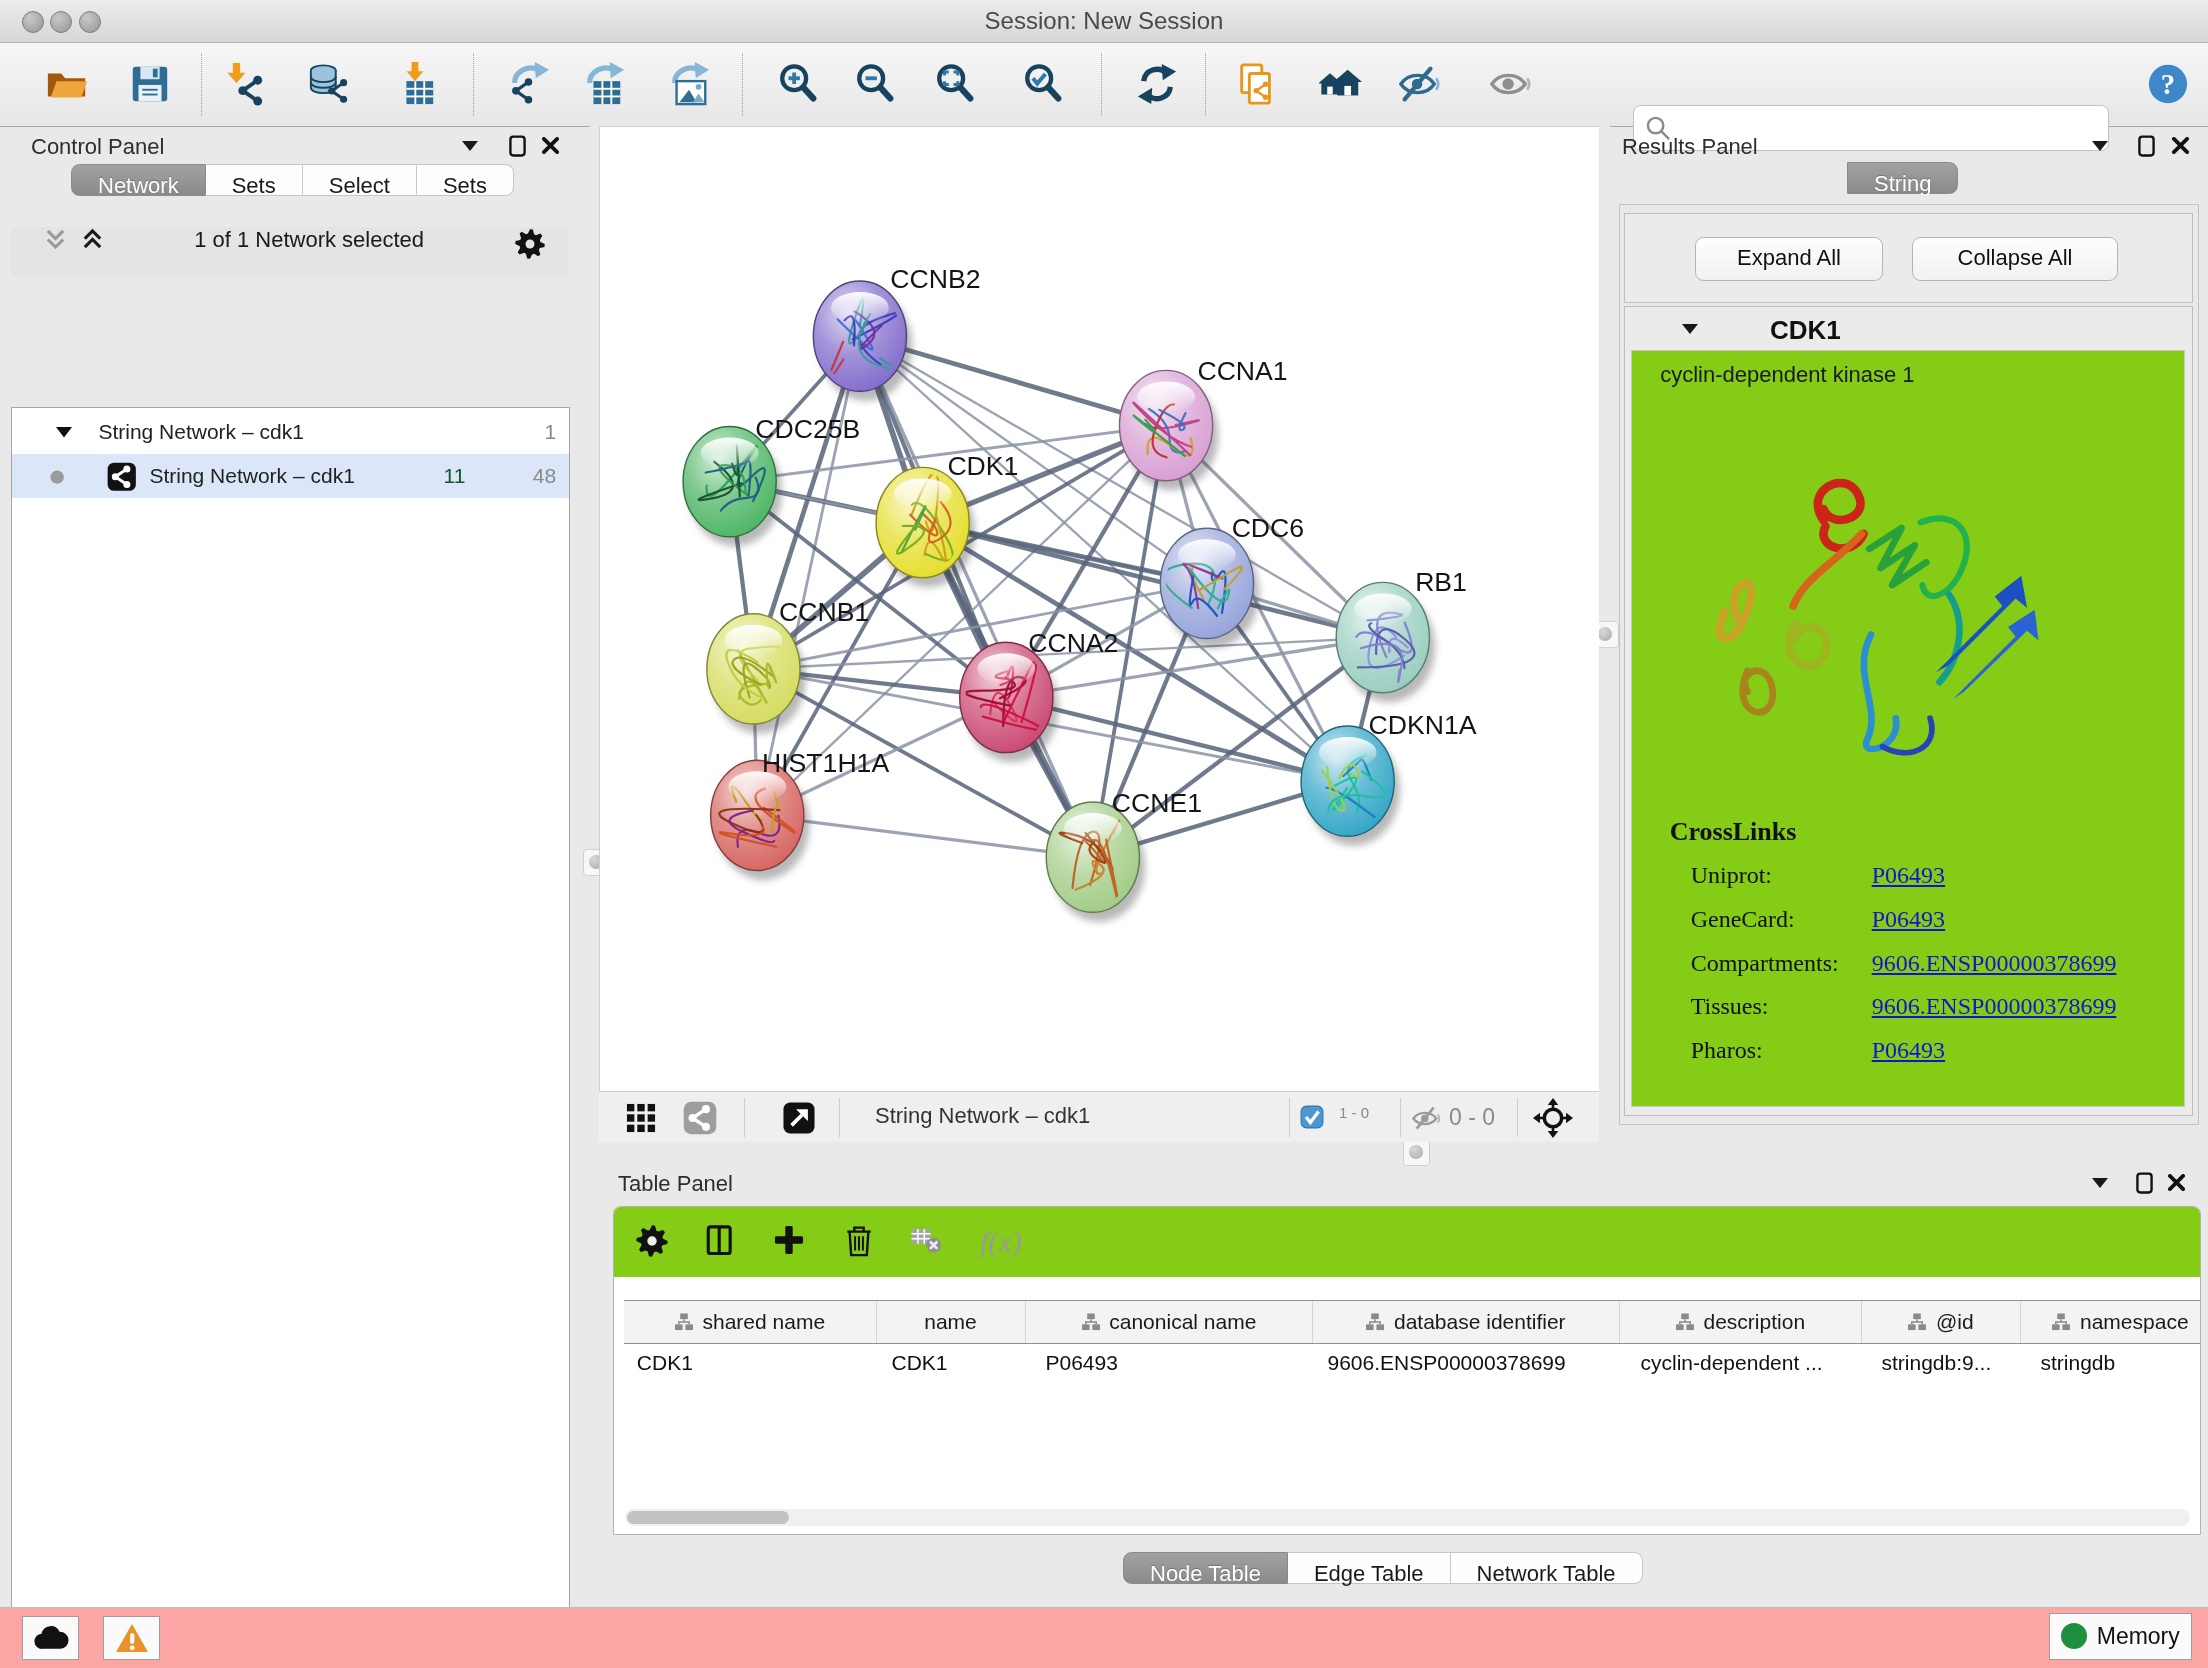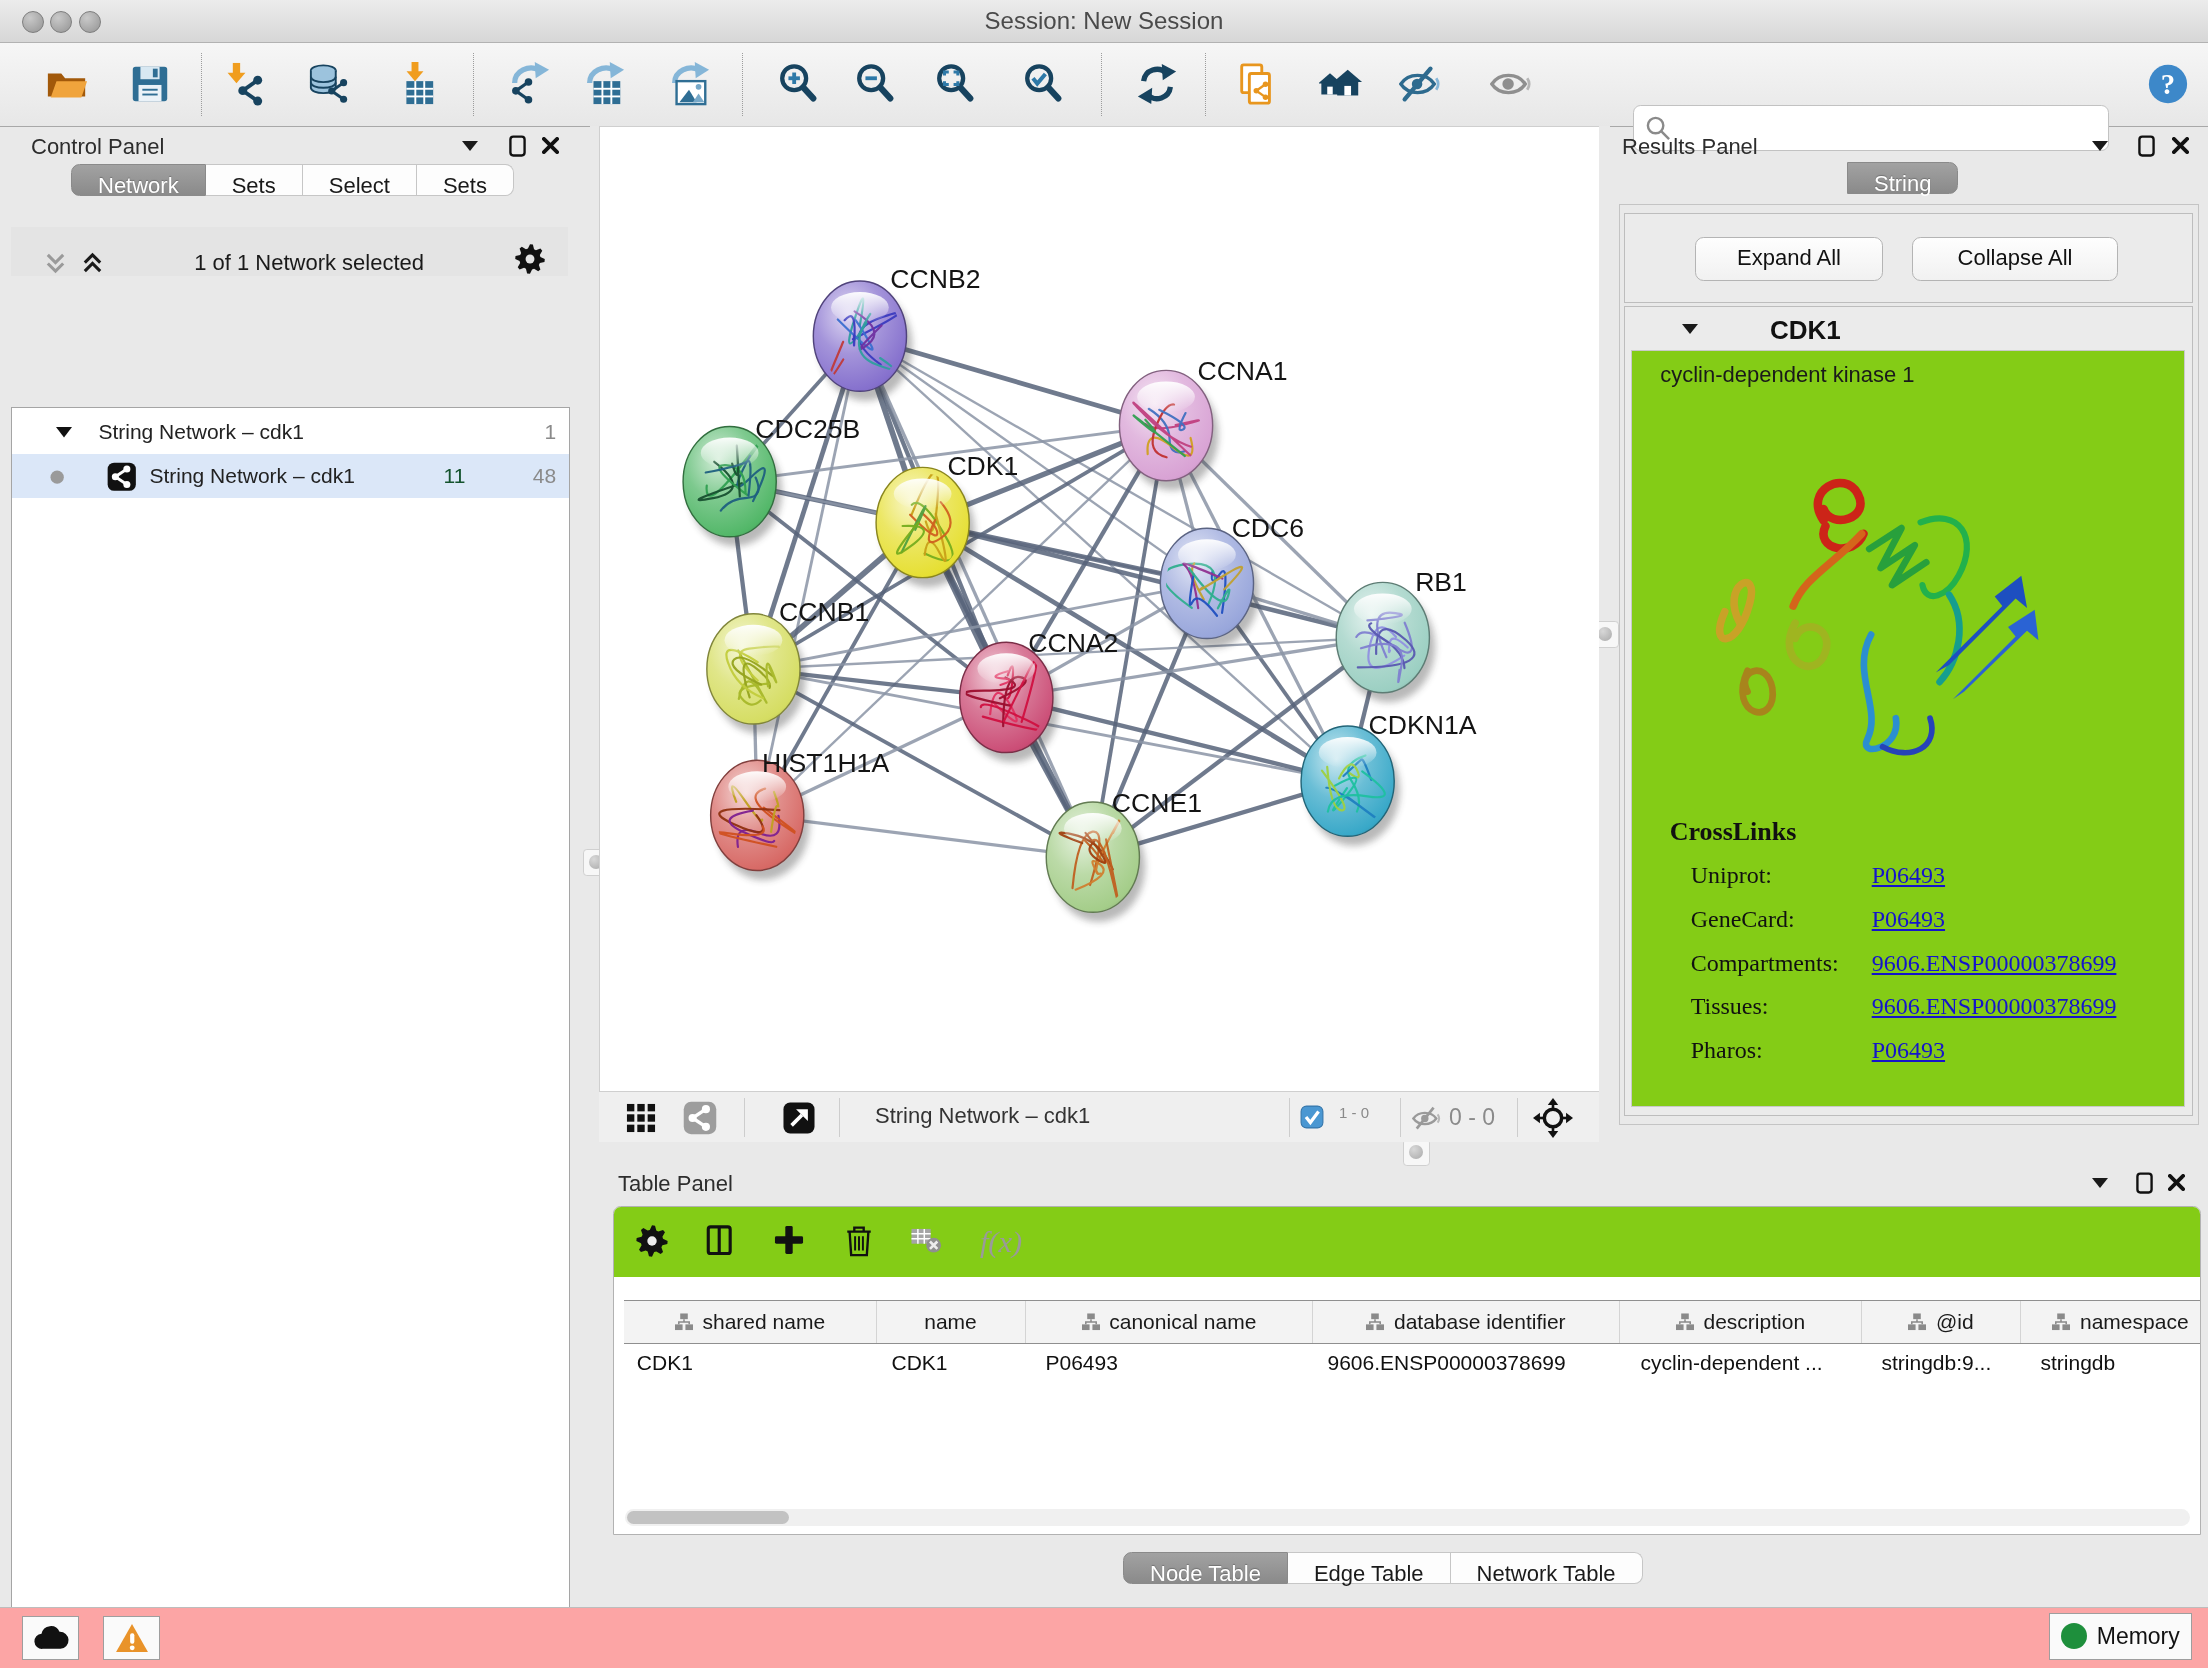--- a/index.html
+++ b/index.html
@@ -345,21 +345,21 @@
         </g>
       </svg>
     </span>
   <div id="cp-tabs" class="seg a" style="left:71px;top:38px">
       <span class="seg-tab sel">Network</span>
       <span class="seg-tab">Sets</span>
       <span class="seg-tab">Select</span>
       <span class="seg-tab">Sets</span>
     </div>
 
-  <div class="a" style="left:11.4px;top:101px;width:557px;height:49px;background:#e4e4e4;display:flex;align-items:flex-end">
+  <div class="a" style="left:11.4px;top:101px;width:557px;height:49px;background:#e4e4e4;display:flex;align-items:flex-start">
     <span style="margin-left:32px">
       <svg width="25" height="25" viewBox="0 0 26 26">
           <g stroke="#9a9a9a" stroke-width="3.2" fill="none">
             <path d="M5,4 l8,8 8,-8"></path>
             <path d="M5,13 l8,8 8,-8"></path>
           </g>
         </svg>
       </span>
     <span style="margin-left:11.4px">
       <svg width="25" height="25" viewBox="0 0 26 26">

